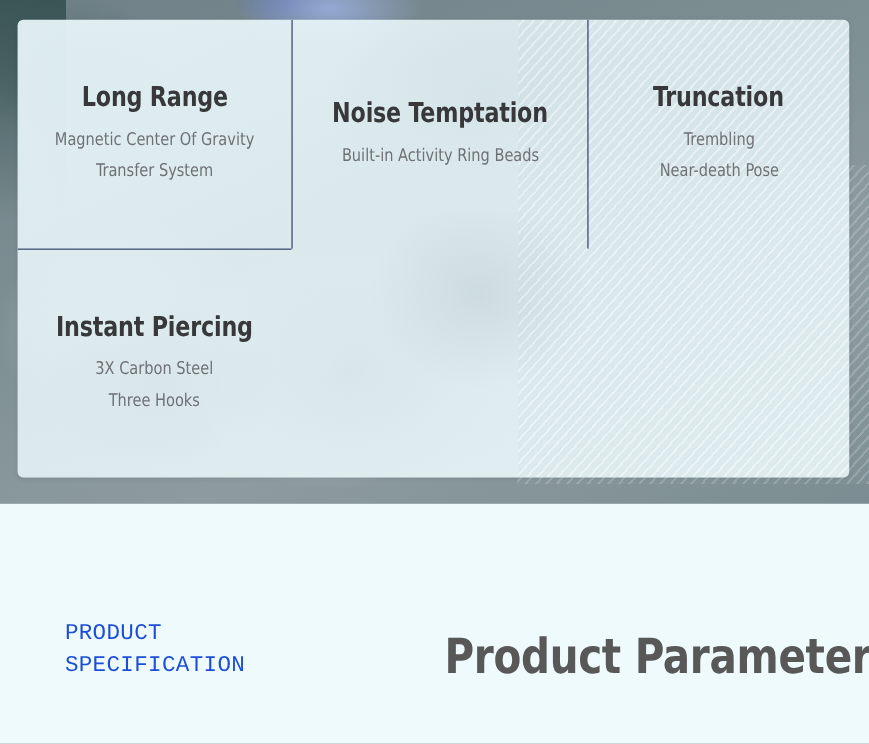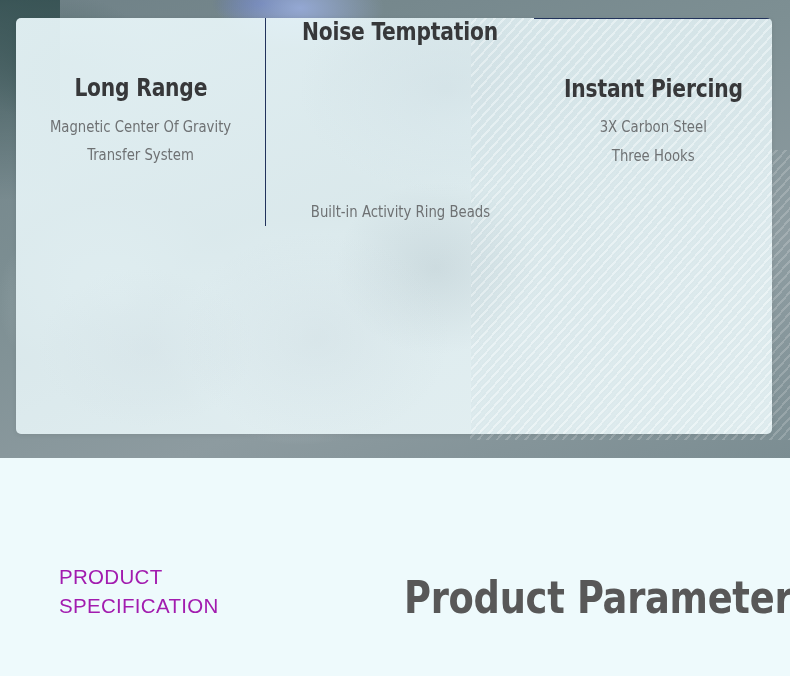--- a/index.html
+++ b/index.html
@@ -115,21 +115,21 @@
   .cell {
     position: relative;
     display: flex;
     flex-direction: column;
     align-items: center;
     justify-content: center;
     text-align: center;
     padding: 0 8px;
     box-sizing: border-box;
   }
-  .cell.col-b, .cell.col-c { border-left: 1px solid #22335c; justify-content: space-between; }
+  .cell.col-b, .cell.col-c { border-left: 1px solid #22335c; }
   .cell.row-2 { border-top: 1px solid #22335c; }
 
   .cell-title {
     font-family: "Liberation Sans Narrow", "DejaVu Sans Condensed", "Liberation Sans", sans-serif;
     font-weight: bold;
     font-size: 25px;
     letter-spacing: -0.2px;
     color: #37383a;
     line-height: 1.1;
     transform: scaleX(0.90);
@@ -151,25 +151,25 @@
     left: 0;
     top: 458px;
     width: 790px;
     height: 218px;
     background: #eefafc;
   }
   .spec-eyebrow {
     position: absolute;
     left: 59px;
     top: 562px;
-    font-family: Liberation Sans, sans-serif;
+    font-family: Liberation Mono, monospace;
     font-size: 20.5px;
     line-height: 29px;
     letter-spacing: .3px;
-    color: #a21caf;
+    color: #1d4ed8;
     white-space: pre-line;
   }
   .spec-title {
     position: absolute;
     left: 404px;
     top: 572px;
     font-family: "Liberation Sans Narrow", "DejaVu Sans Condensed", "Liberation Sans", sans-serif;
     font-weight: bold;
     font-size: 44px;
     letter-spacing: -0.3px;
@@ -200,20 +200,25 @@
         <div class="cell-title">Long Range</div>
         <div class="cell-sub">Magnetic Center Of Gravity
 Transfer System</div>
       </div>
 
       <div class="cell col-b row-1">
         <div class="cell-title">Noise Temptation</div>
         <div class="cell-sub">Built-in Activity Ring Beads</div>
       </div>
 
+      <div class="cell col-c row-1">
+        <div class="cell-title">Truncation</div>
+        <div class="cell-sub">Trembling
+Near-death Pose</div>
+      </div>
 
       <div class="cell col-a row-2">
         <div class="cell-title">Instant Piercing</div>
         <div class="cell-sub">3X Carbon Steel
 Three Hooks</div>
       </div>
 
 
 
     </div>

